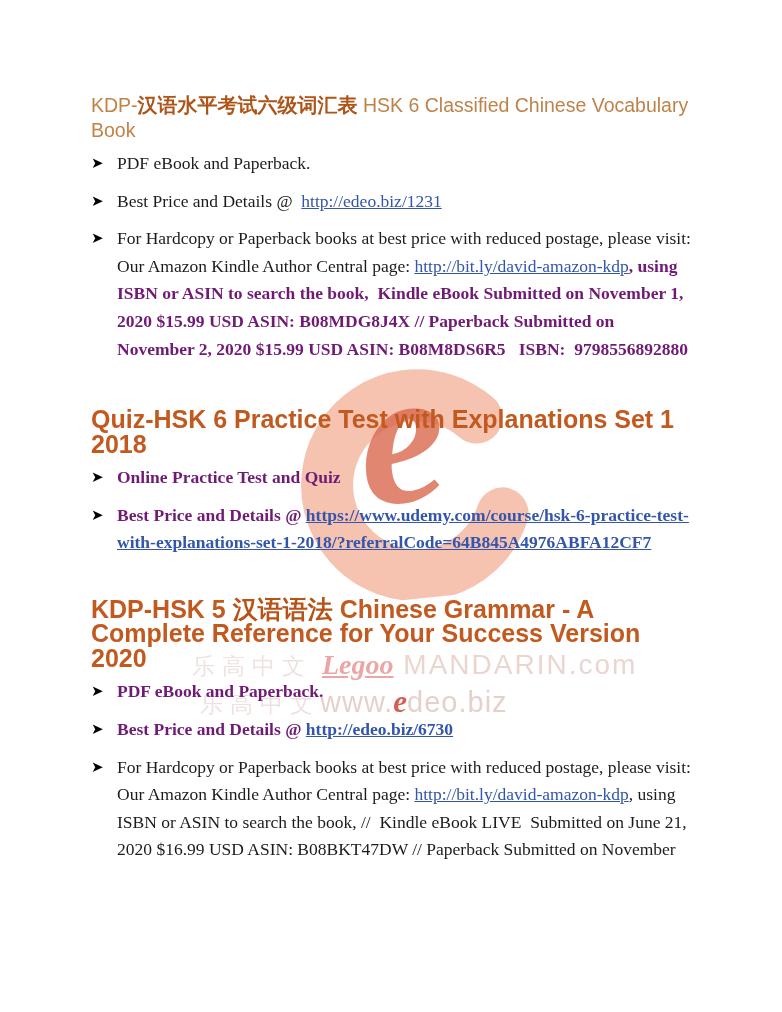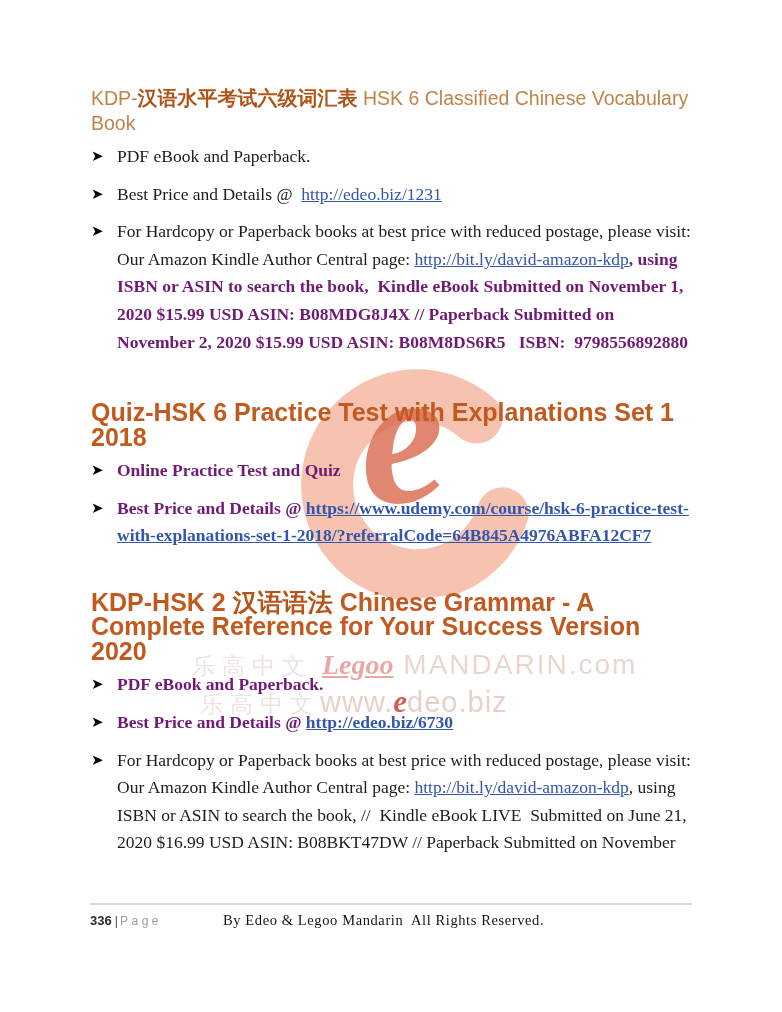--- a/index.html
+++ b/index.html
@@ -50,21 +50,21 @@
     font-family: "Liberation Serif", serif;
     font-style: italic; font-weight: bold;
     font-size: 31px; color: rgba(205, 52, 38, 0.8);
   }
 
   
   .content { position: absolute; left: 91px; top: 86px; width: 604px; z-index: 1; }
   .section-1 { margin-bottom: 44px; }
   .section-2 { margin-bottom: 40px; }
 
-  h2 { margin: 0 0 8px 0; font-family: "Liberation Sans", sans-serif; white-space: pre-wrap; }
+  h2 { margin: 7px 0 8px 0; font-family: "Liberation Sans", sans-serif; white-space: pre-wrap; }
   .h-style-light { font-weight: 400; font-size: 19.5px; line-height: 24.5px; color: #bf8349; }
   .h-style-light .zh { font-weight: 700; font-size: 20px; color: #ad5418; }
   .h-style-bold { font-weight: 700; font-size: 25px; line-height: 24.5px; color: #c25a20; }
   .h-style-bold .zh { color: #b85318; }
 
   ul.bullets { list-style: none; margin: 0; padding: 0; }
   li.bullet {
     display: flex;
     margin: 0 0 10px 0;
     font-size: 17.5px;
@@ -143,40 +143,33 @@
           <span class="btext run-bold">Online Practice Test and Quiz</span>
         </li>
         <li class="bullet">
           <span class="arrow">➤</span>
           <span class="btext"><span class="run-bold">Best Price and Details @ </span><a class="doclink bold">https://www.udemy.com/course/hsk-6-practice-test-with-explanations-set-1-2018/?referralCode=64B845A4976ABFA12CF7</a></span>
         </li>
       </ul>
     </section>
 
     <section class="section-3">
-      <h2 class="h-style-bold"><span>KDP-HSK 2 </span><span class="zh">汉语语法</span><span> Chinese Grammar - A Complete Reference for Your Success Version 2020</span></h2>
+      <h2 class="h-style-bold"><span>KDP-HSK 5 </span><span class="zh">汉语语法</span><span> Chinese Grammar - A Complete Reference for Your Success Version 2020</span></h2>
       <ul class="bullets">
         <li class="bullet">
           <span class="arrow">➤</span>
           <span class="btext run-bold">PDF eBook and Paperback.</span>
         </li>
         <li class="bullet">
           <span class="arrow">➤</span>
           <span class="btext"><span class="run-bold">Best Price and Details @ </span><a class="doclink bold">http://edeo.biz/6730</a></span>
         </li>
         <li class="bullet">
           <span class="arrow">➤</span>
           <span class="btext"><span>For Hardcopy or Paperback books at best price with reduced postage, please visit: Our Amazon Kindle Author Central page: </span><a class="doclink">http://bit.ly/david-amazon-kdp</a><span>, using ISBN or ASIN to search the book, //  Kindle eBook LIVE  Submitted on June 21, 2020 $16.99 USD ASIN: B08BKT47DW // Paperback Submitted on November</span></span>
         </li>
       </ul>
     </section>
 
   </main>
 
-  <footer class="footer">
-    <div class="footer-rule"></div>
-    <div class="footer-row">
-      <span class="pg-block"><span class="pg-num">336</span><span class="pg-sep">|</span><span class="pg-label">Page</span></span>
-      <span class="copyright">By Edeo &amp; Legoo Mandarin  All Rights Reserved.</span>
-    </div>
-  </footer>
 
 </div>
 
 </body></html>

